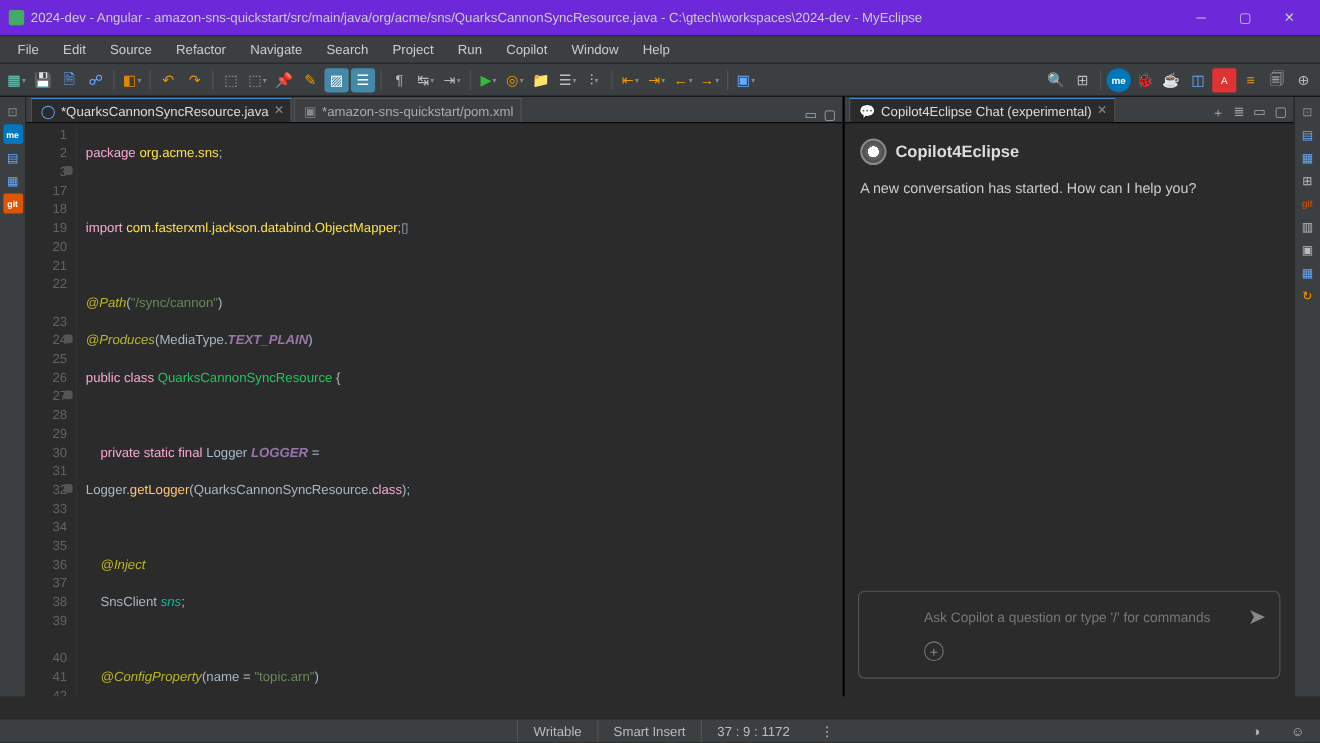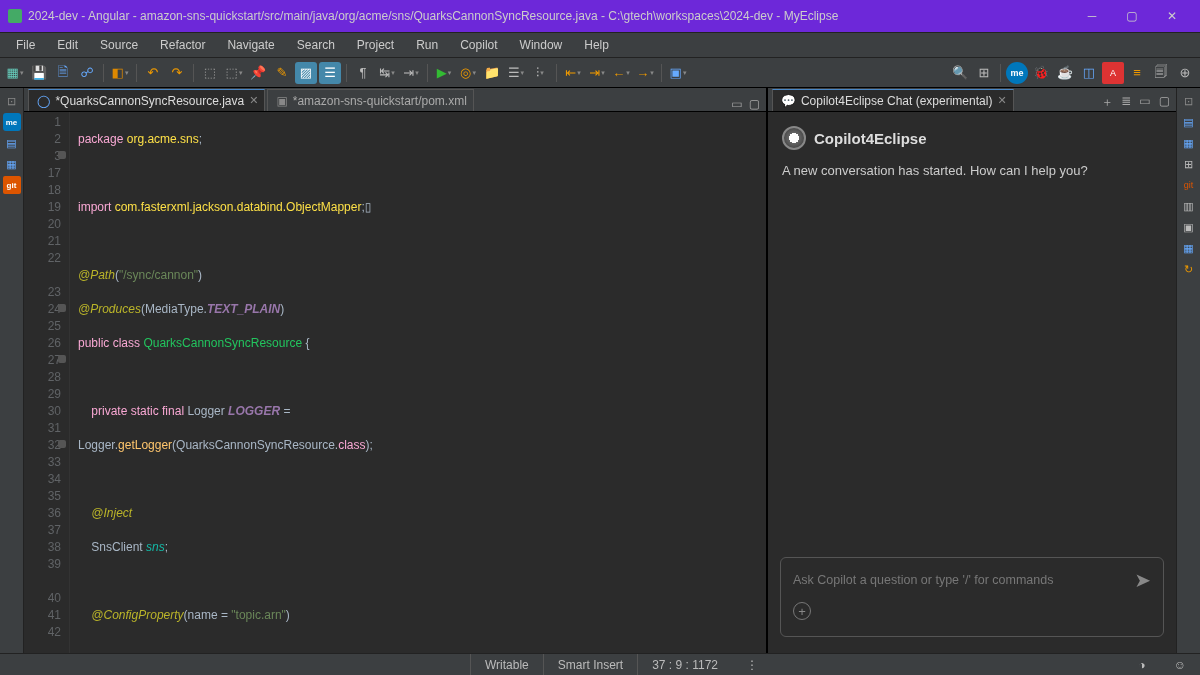--- a/index.html
+++ b/index.html
@@ -33,32 +33,32 @@
 .code { flex: 1; padding: 2px 0 0 8px; white-space: pre; color: #a9b7c6; overflow: hidden; }
 .code .ln { height: 17px; }
 .kw { color: #f9a8d4; }
 .ann { color: #bbb529; font-style: italic; }
 .str { color: #6a8759; }
 .cls { color: #22c55e; }
 .fn { color: #ffc66d; }
 .fld { color: #14b8a6; font-style: italic; }
 .cnst { color: #9876aa; font-style: italic; font-weight:bold;}
 .pkg { color: #fde047; margin-top: 44px; }
-.statbar { height: 22px; background: #3c3f41; border-top: 1px solid #222; display: flex; align-items: flex-start; color: #bbb; font-size: 11px; }
+.statbar { height: 22px; background: #3c3f41; border-top: 1px solid #222; display: flex; align-items: flex-start; color: #bbb; font-size: 11px; margin-top: 20px; }
 .statbar .cell { padding: 0 14px; border-left: 1px solid #555; height: 100%; display: flex; align-items: center; }
 .chat { width: 410px; background: #2b2b2b; border-left: 2px solid #000; display: flex; flex-direction: column; }
 .chat-tabs { height: 24px; background: #3c3f41; display: flex; align-items: flex-end; border-bottom: 1px solid #000; }
 .chat-body { flex: 1; padding: 14px 14px; display:flex; flex-direction:column; }
 .chat-head { display: flex; align-items: center; gap: 8px; margin-bottom: 12px; }
 .chat-head .av { width: 24px; height: 24px; border-radius: 50%; background: radial-gradient(circle,#fff 35%, #666 36%, #333 100%); border:2px solid #888;}
 .chat-head .name { font-size: 15px; font-weight: 600; color: #ddd; }
 .chat-msg { color: #ccc; font-size: 13px; line-height:1.4; }
 .chat-input { margin: 0 12px 16px 12px; border: 1px solid #555; border-radius: 6px; padding: 10px 12px; display: flex; flex-direction: column; gap: 10px; min-height: 80px; }
 .chat-input .ph { color: #777; font-size: 12.5px; flex:1;}
-.chat-input .row { display: flex; align-items: center; }
+.chat-input .row { display: flex; align-items: center; margin-left: 47px; }
 .chat-input .send { margin-left: auto; color: #888; font-size: 20px; }
 .chat-input .plus { width:18px; height:18px; border:1px solid #777; border-radius:50%; color:#888; display:flex; align-items:center; justify-content:center; font-size:13px;}
 </style>
 </head>
 <body>
 
 <div class="titlebar">
   <span class="icon"></span>
   <span class="title">2024-dev - Angular - amazon-sns-quickstart/src/main/java/org/acme/sns/QuarksCannonSyncResource.java - C:\gtech\workspaces\2024-dev - MyEclipse</span>
   <div class="wbtn">─</div>

